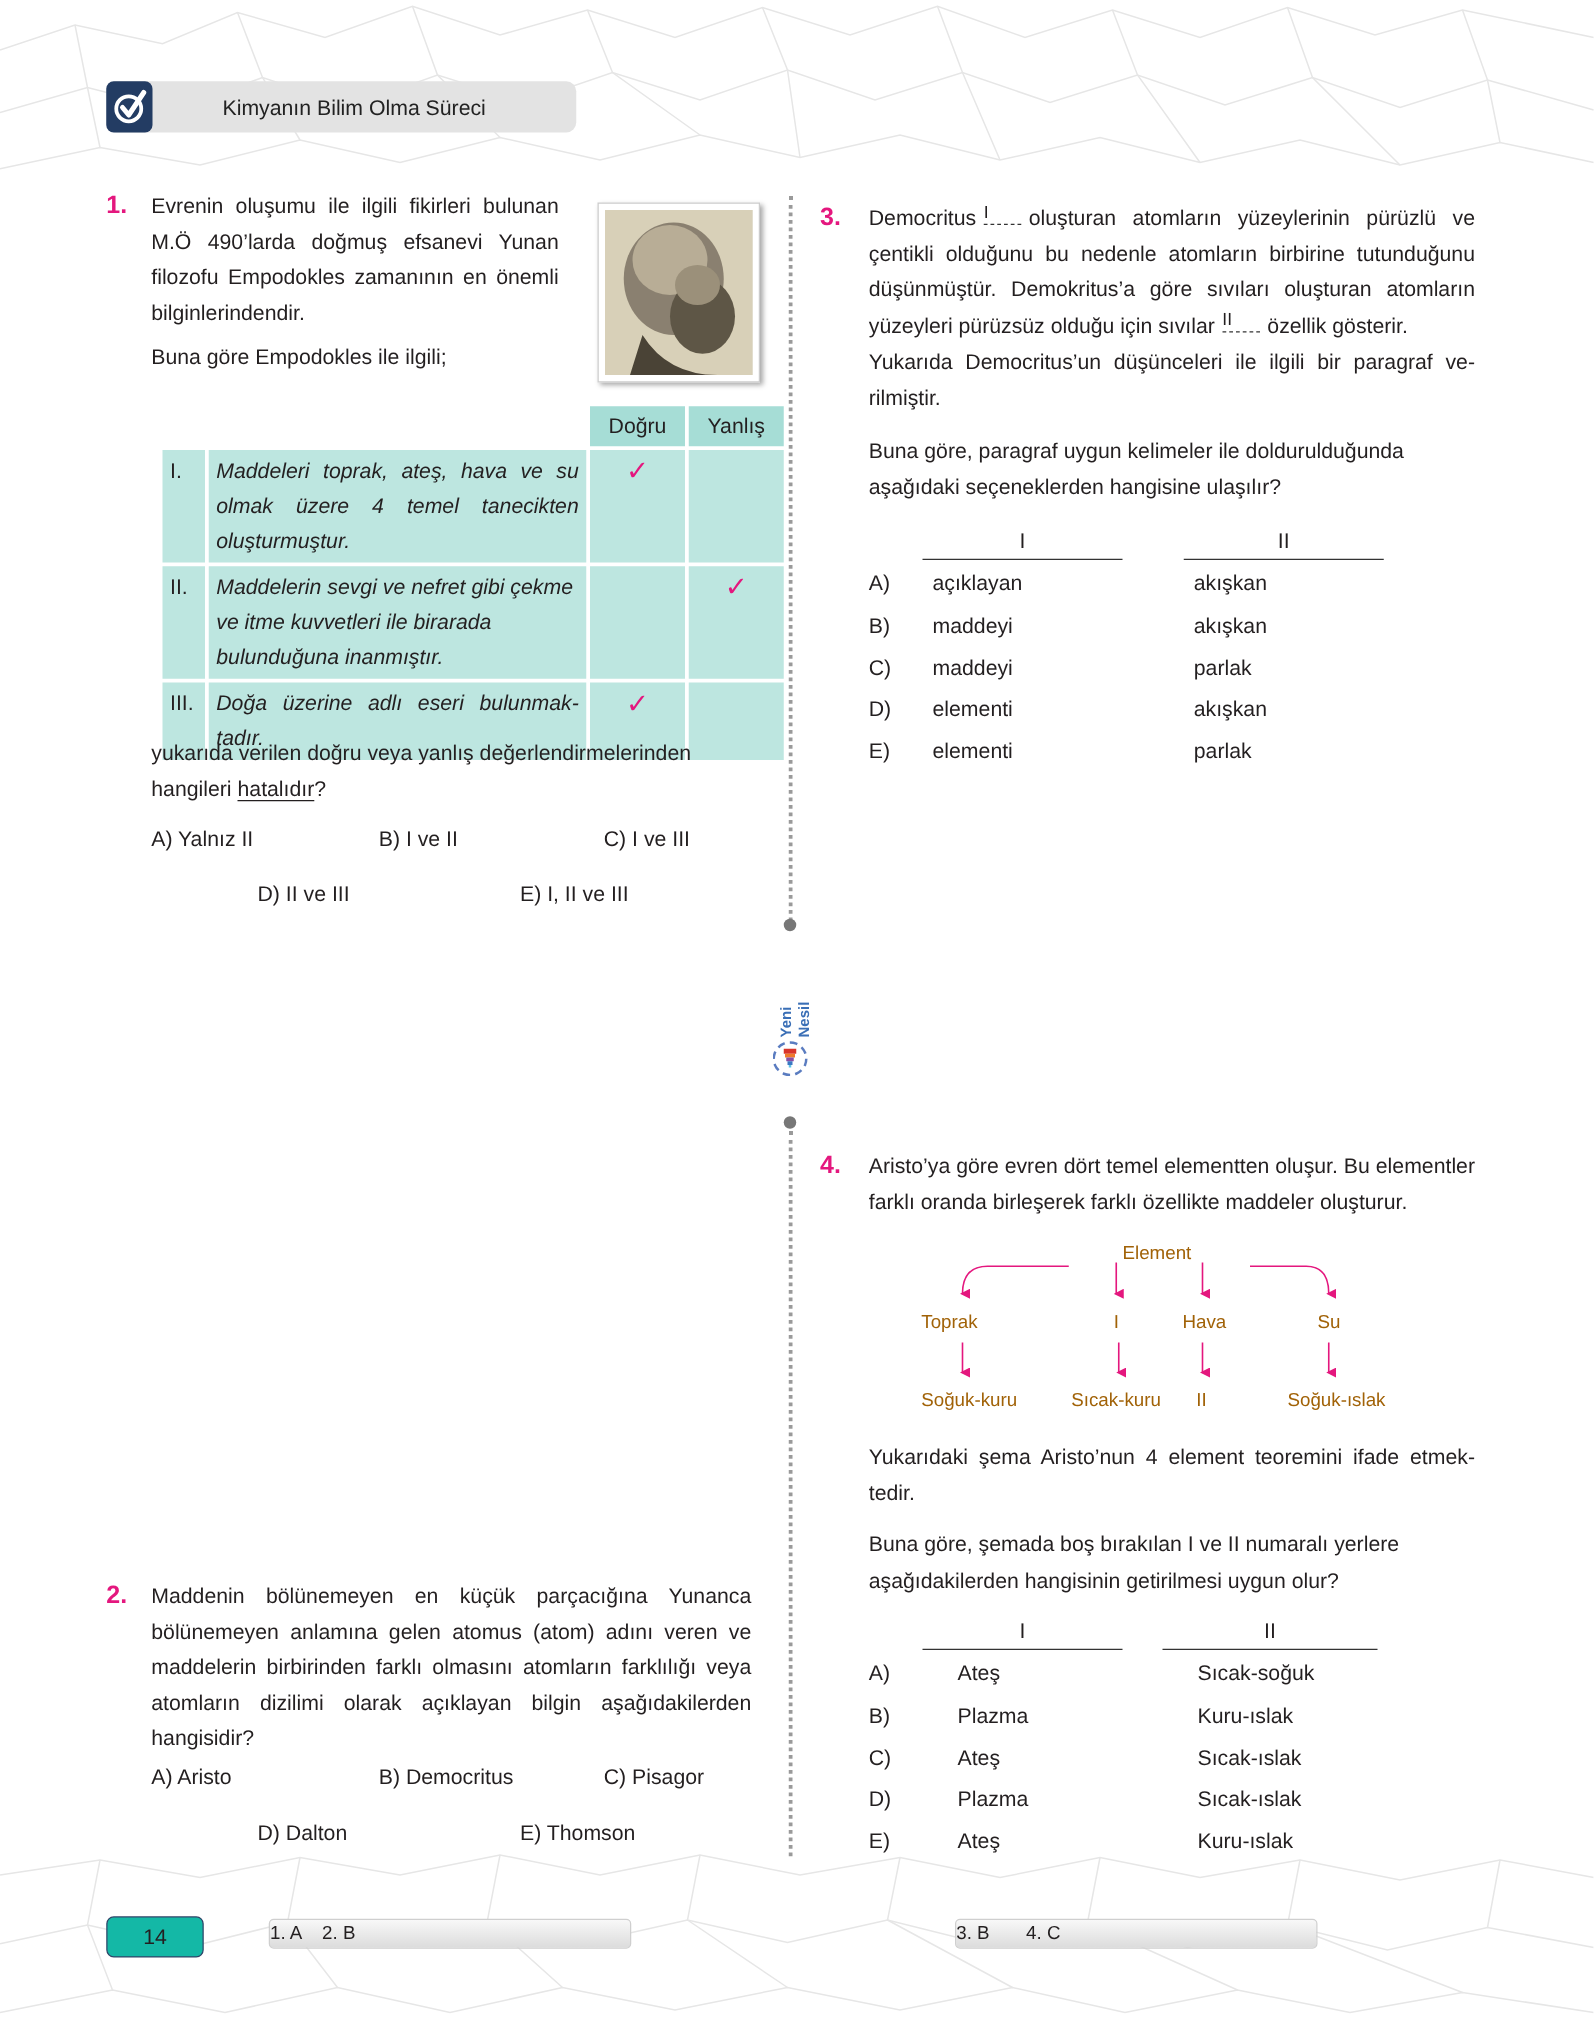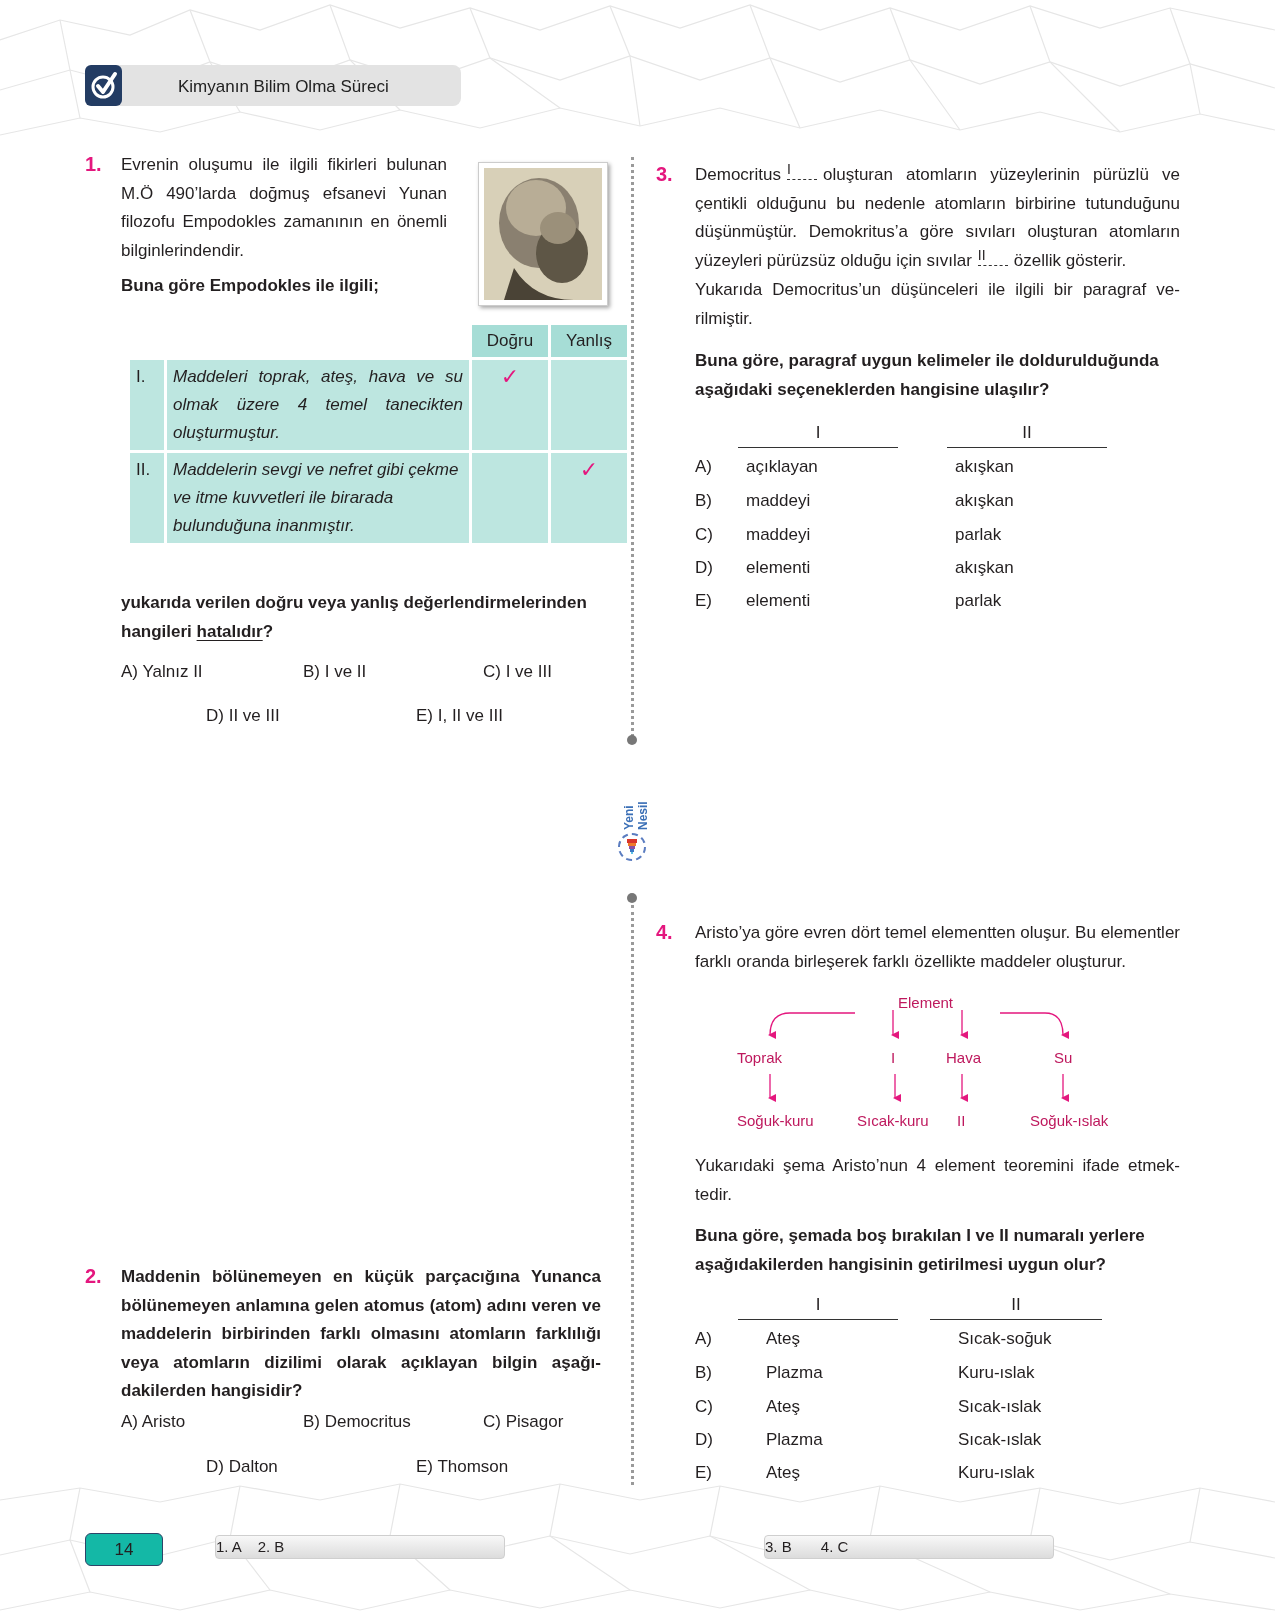--- a/index.html
+++ b/index.html
@@ -21,21 +21,21 @@
     position:absolute; left:85px; top:65px; width:37px; height:41px;
     background:#233c63; border-radius:6px;
   }
   .header-title {
     position:absolute; left:178px; top:77px; font-size:17px; color:#222;
   }
 
   .qnum { position:absolute; color:#e4177e; font-weight:bold; font-size:20px; }
   .txt { position:absolute; font-size:17px; line-height:28.5px; color:#231f20; }
   .just { text-align:justify; text-align-last:left; }
-  .bold { font-weight:bold; }
+  .bold { font-weight:normal; }
   .u { text-decoration:underline; text-underline-offset:3px; }
 
   
   .portrait {
     position:absolute; left:478px; top:162px; width:128px; height:142px;
     background:#fff; box-shadow:2px 2px 4px rgba(0,0,0,0.35); border:1px solid #ccc;
   }
   .portrait-inner { position:absolute; left:5px; top:5px; width:118px; height:132px; background:#c9bfa4; overflow:hidden; }
 
   
@@ -58,21 +58,21 @@
   
   .col-head { position:absolute; font-size:17px; text-align:center; border-bottom:1.5px solid #333; padding-bottom:4px; }
   .row { position:absolute; font-size:17px; }
 
   
   .blank { display:inline-block; position:relative; width:30px; border-bottom:1.5px dashed #333; height:10px; vertical-align:baseline; margin:0 6px; }
   .blank span { position:absolute; left:0; right:0; top:-14px; text-align:center; font-size:14px; }
 
   
   .diag { position:absolute; left:740px; top:1000px; width:400px; height:140px; }
-  .diag-label { position:absolute; font-size:15px; color:#be185d; }
+  .diag-label { position:absolute; font-size:15px; color:#a16207; }
 
   
   .page-box { position:absolute; left:85px; top:1533px; width:76px; height:31px; border:1.5px solid #2e4468; border-radius:6px; background:#14b8a6; text-align:center; line-height:31px; font-size:17px; }
   .ans-bar { position:absolute; top:1535px; height:22px; border-radius:4px; background:linear-gradient(#f8f8f8,#dcdcdc); border:1px solid #cfcfcf; text-align:left; font-size:15px; line-height:22px; }
 </style>
 </head>
 <body>
 
 <svg class="bg-top" viewBox="0 0 1275 150">
   <g stroke="#e6e6e6" stroke-width="1.2" fill="none">
@@ -127,20 +127,26 @@
     <td class="roman">I.</td>
     <td class="stmt just">Maddeleri toprak, ateş, hava ve su olmak üzere 4 temel tanecikten oluşturmuştur.</td>
     <td class="chk">✓</td>
     <td class="chk"></td>
   </tr>
   <tr>
     <td class="roman">II.</td>
     <td class="stmt">Maddelerin sevgi ve nefret gibi çekme ve itme kuvvetleri ile birara­da bulunduğuna inanmıştır.</td>
     <td class="chk"></td>
     <td class="chk">✓</td>
+  </tr>
+  <tr>
+    <td class="roman">III.</td>
+    <td class="stmt just">Doğa üzerine adlı eseri bulunmak­tadır.</td>
+    <td class="chk">✓</td>
+    <td class="chk"></td>
   </tr>
 </tbody>
   </table>
 
 <div class="txt bold" style="left:121px;top:589px;width:480px;"><span>yukarıda verilen doğru veya yanlış değerlendirmelerinden hangileri </span><span class="u">hatalıdır</span><span>?</span></div>
 
 <div class="opt" style="left:121px;top:662px;">A) Yalnız II</div>
 <div class="opt" style="left:303px;top:662px;">B) I ve II</div>
 <div class="opt" style="left:483px;top:662px;">C) I ve III</div>
 <div class="opt" style="left:206px;top:706px;">D) II ve III</div>

